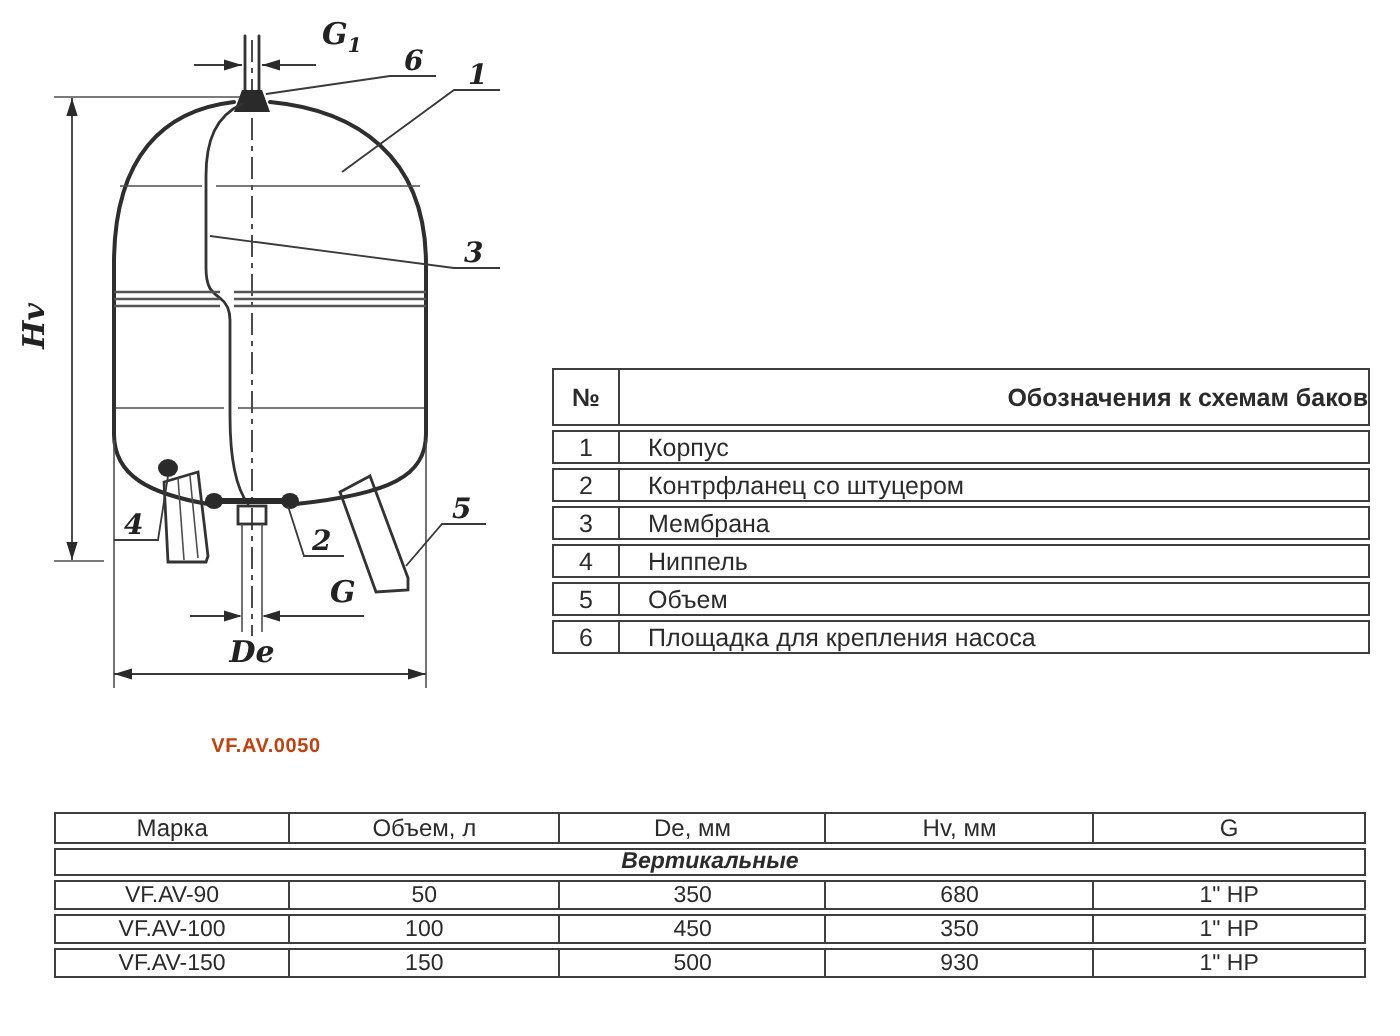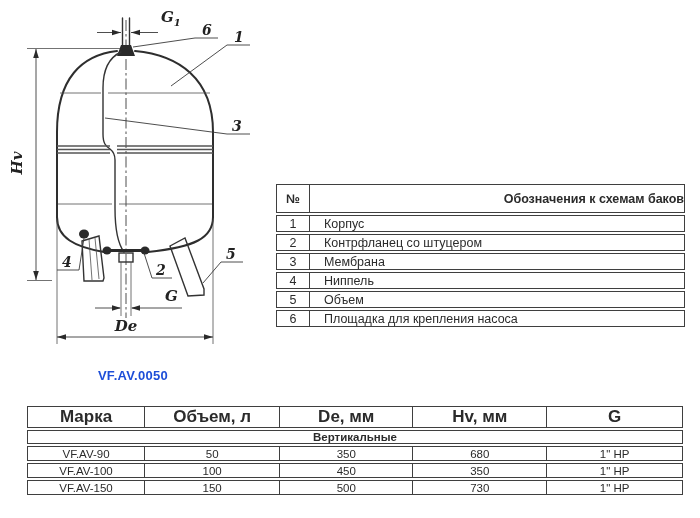--- a/index.html
+++ b/index.html
@@ -23,42 +23,42 @@
     font-family:"DejaVu Serif", serif; font-style:italic; font-weight:bold;
     font-size:15px; fill:#222222;
   }
   .callout-text {
     font-family:"DejaVu Serif", serif; font-style:italic; font-weight:bold;
     font-size:14px; fill:#222222;
   }
 
   .model-code {
     position:absolute; left:68px; top:368px; width:130px;
-    text-align:center; font-size:13px; font-weight:bold; letter-spacing:0.3px;
-    color:#1d4ed8;
+    text-align:center; font-size:10px; font-weight:bold; letter-spacing:0.3px;
+    color:#c2410c;
   }
 
   
   table { border-collapse:separate; border-spacing:0 2px; background:#ffffff; }
   th, td {
     border-top:1px solid #3f3f3f; border-bottom:1px solid #3f3f3f;
     border-right:1px solid #3f3f3f; padding:0; background:#ffffff;
   }
   th:first-child, td:first-child { border-left:1px solid #3f3f3f; }
 
   .legend-table { position:absolute; left:276px; top:182px; width:409px; }
   .legend-table th { height:27px; font-size:12.5px; font-weight:bold; text-align:right; }
   .legend-table td { height:15px; font-size:12.5px; font-weight:normal; }
   .legend-table .col-num { width:32px; text-align:center; }
   .legend-table td.desc { padding-left:14px; text-align:left; }
 
   .spec-table { position:absolute; left:27px; top:404px; width:656px; table-layout:fixed; }
-  .spec-table th { height:12px; font-size:17px; font-weight:bold; text-align:center; }
+  .spec-table th { height:12px; font-size:12px; font-weight:normal; text-align:center; }
   .spec-table td { height:13px; font-size:11.5px; text-align:center; }
-  .spec-table td.group { height:11px; font-weight:bold; }
+  .spec-table td.group { height:11px; font-weight:bold;font-style:italic; }
 </style>
 </head>
 <body>
 
 <svg class="drawing" viewBox="0 0 270 400">
 
   <line class="centerline" x1="126" y1="20" x2="126" y2="318"></line>
 
   <line class="ln" x1="122.5" y1="18" x2="122.5" y2="46"></line>
   <line class="ln" x1="129.5" y1="18" x2="129.5" y2="46"></line>
@@ -205,17 +205,17 @@
       <td>VF.AV-100</td>
       <td>100</td>
       <td>450</td>
       <td>350</td>
       <td>1" НР</td>
     </tr>
     <tr>
       <td>VF.AV-150</td>
       <td>150</td>
       <td>500</td>
-      <td>730</td>
+      <td>930</td>
       <td>1" НР</td>
     </tr>
   </tbody>
 </table>
 
 </body></html>

